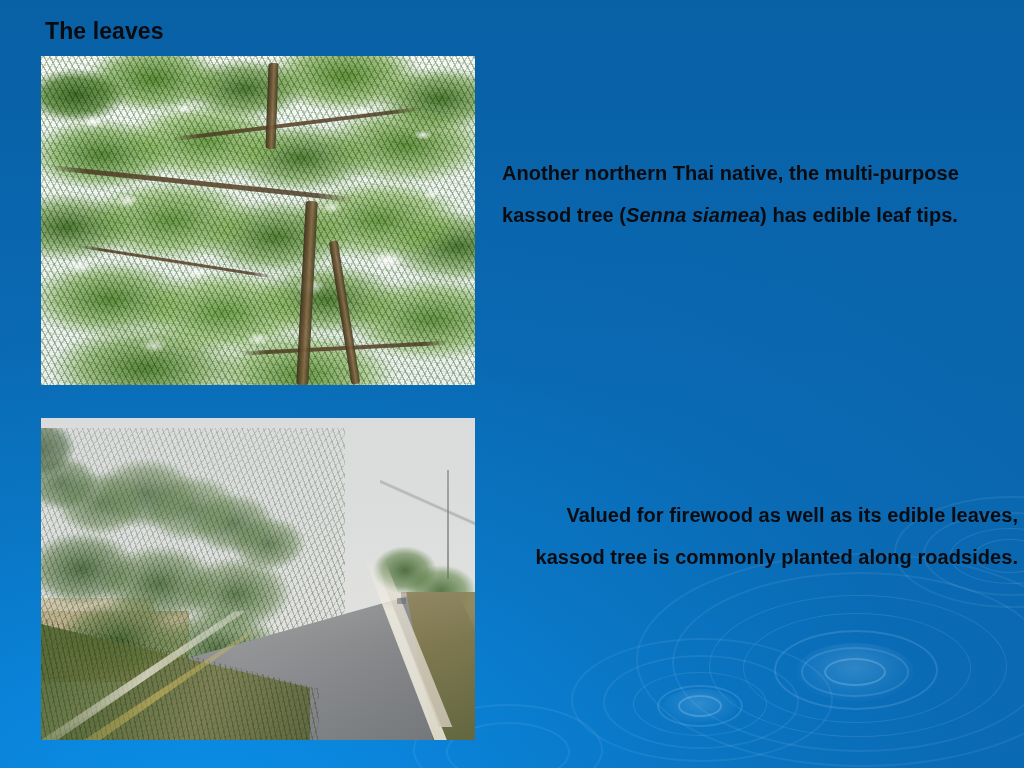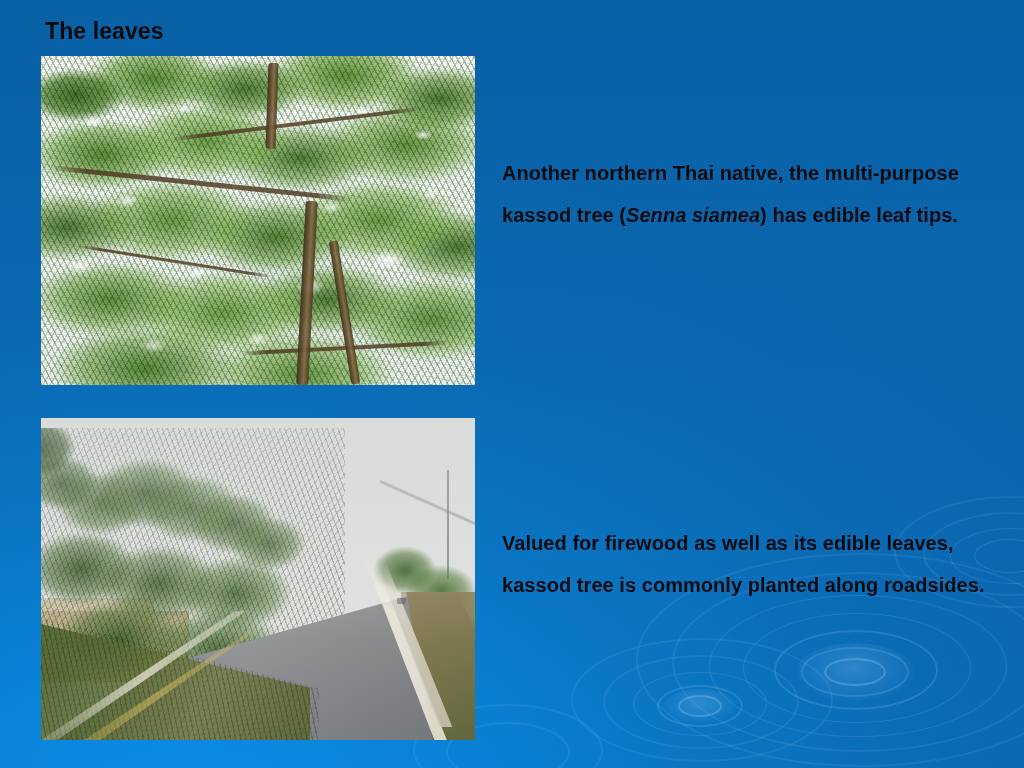--- a/index.html
+++ b/index.html
@@ -279,21 +279,21 @@
   .body-text {
     position: absolute;
     color: #0b0b10;
     font-size: 20px;
     font-weight: bold;
     line-height: 42px;
     letter-spacing: 0.05px;
   }
   .body-text em { font-style: italic; }
   .text-1 { left: 502px; top: 152px; width: 508px; }
-  .text-2 { left: 502px; top: 522px; width: 516px; }
+  .text-2 { left: 502px; top: 494px; width: 516px; text-align: right; }
 </style>
 </head>
 <body>
 
 <div id="slide">
 
   <div class="bg-base"></div>
   <div class="bg-vignette"></div>
 
   <div class="ripples">

